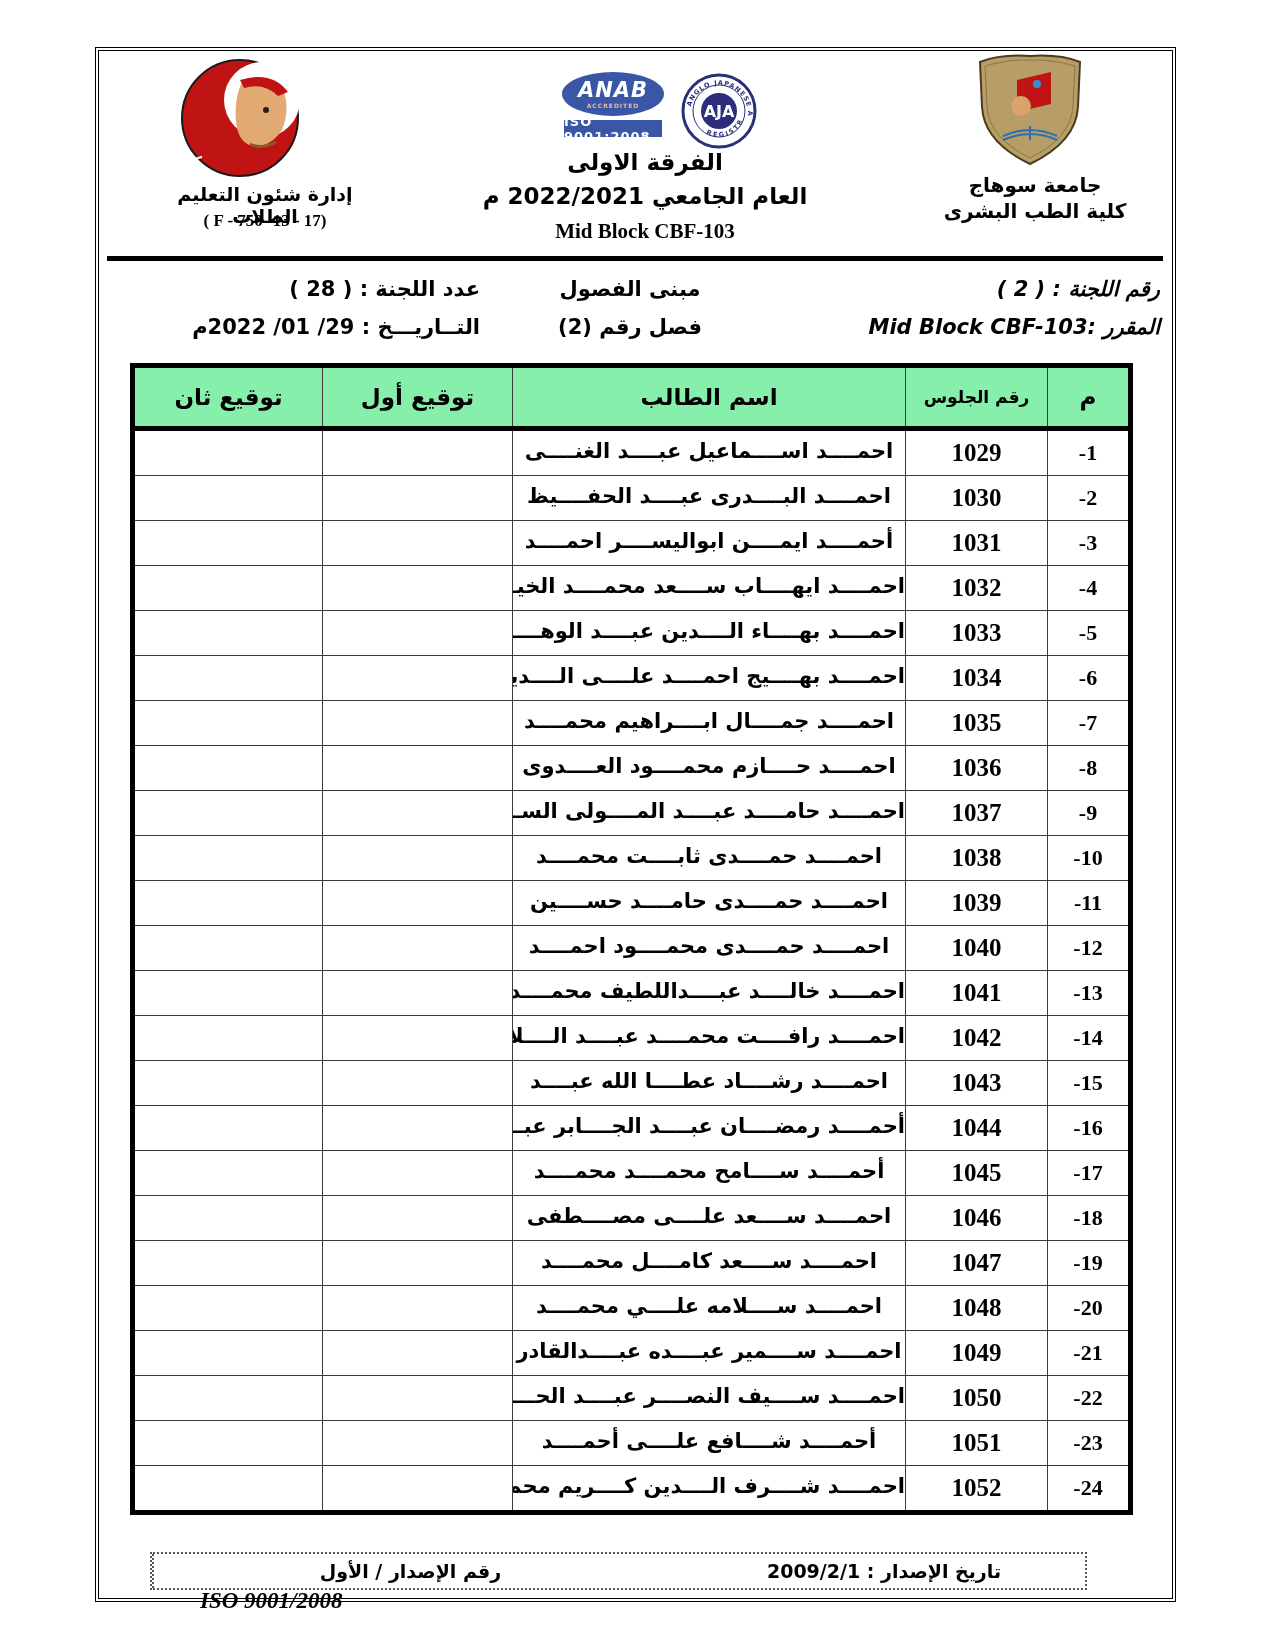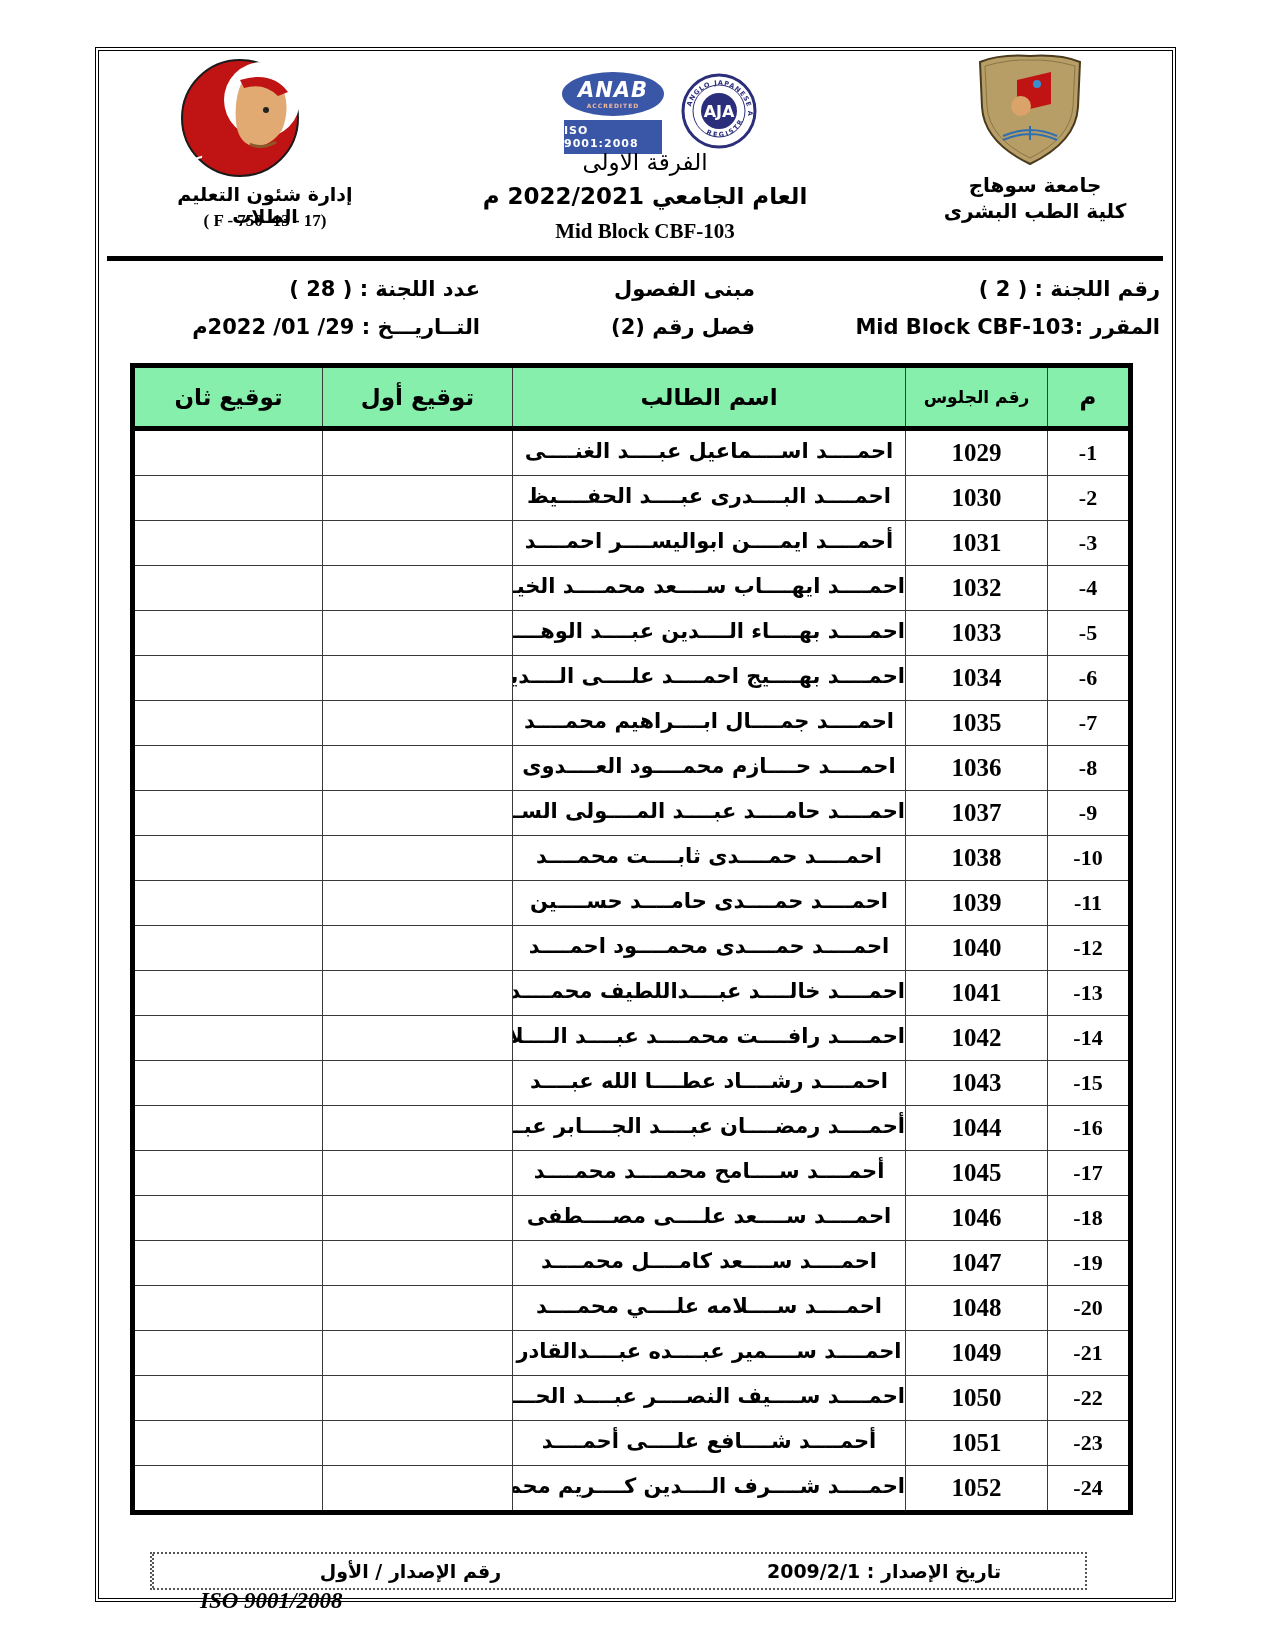--- a/index.html
+++ b/index.html
@@ -11,33 +11,33 @@
   .dept{left:148px;top:183px;width:234px;text-align:center;font-size:19px;font-weight:700;direction:rtl;}
   .formcode{left:148px;top:211px;width:234px;text-align:center;font-size:17px;font-weight:700;
             font-family:"Liberation Serif",serif;direction:ltr;}
   
   .center-logos{left:562px;top:72px;display:flex;align-items:flex-start;gap:16px;justify-content:flex-end;}
   .anab{width:102px;display:flex;flex-direction:column;align-items:center;}
   .anab-ell{width:102px;height:44px;background:#3a57a7;border-radius:50%;display:flex;flex-direction:column;
             align-items:center;justify-content:center;line-height:1;}
   .anab-word{color:#fff;font-weight:700;font-style:italic;font-size:21px;letter-spacing:1px;}
   .anab-sub{color:#f0b9a0;font-size:6px;font-weight:700;letter-spacing:1px;margin-top:2px;}
-  .anab-iso{margin-top:4px;width:98px;height:34px;background:#3a57a7;color:#fff;font-weight:700;
-            font-size:11px;display:flex;align-items:center;justify-content:center;letter-spacing:1px;}
-  .grade{left:470px;top:149px;width:350px;text-align:center;font-size:23px;font-weight:400;direction:rtl;}
+  .anab-iso{margin-top:4px;width:98px;height:17px;background:#3a57a7;color:#fff;font-weight:700;
+            font-size:13px;display:flex;align-items:center;justify-content:center;letter-spacing:1px;}
+  .grade{left:470px;top:149px;width:350px;text-align:center;font-size:23px;font-weight:700;direction:rtl;}
   .year{left:470px;top:183px;width:350px;text-align:center;font-size:23px;font-weight:700;direction:rtl;}
   .block{left:470px;top:219px;width:350px;text-align:center;font-size:21px;font-weight:700;
          font-family:"Liberation Serif",serif;direction:ltr;}
   
   .uni{left:930px;top:170px;width:210px;text-align:center;font-size:20px;font-weight:700;direction:rtl;line-height:26px;}
   
   .hdr-rule{left:107px;top:256px;width:1056px;height:5px;background:#000;}
   .info{font-size:21px;font-weight:700;line-height:38px;direction:rtl;}
-  .info-right{left:690px;top:270px;width:470px;text-align:right;}
-  .info-center{left:505px;top:270px;width:250px;text-align:right;}
+  .info-right{left:690px;top:270px;width:470px;text-align:right;font-style:italic;}
+  .info-center{left:505px;top:270px;width:250px;text-align:center;}
   .info-left{left:135px;top:270px;width:345px;text-align:right;}
   
   table.roster{left:130px;top:363px;width:998px;border-collapse:collapse;table-layout:fixed;
                border:5px solid #000;direction:rtl;}
   table.roster th{background:#86efac;border:1px solid #3a3a3a;border-bottom:5px solid #000;
                   font-weight:700;height:58px;padding:0;vertical-align:middle;}
   table.roster td{border:1px solid #3a3a3a;height:44px;padding:0;vertical-align:top;overflow:hidden;}
   .th-big{font-size:23px;}
   .th-seat{font-size:17px;line-height:19px;}
   .c-no{text-align:center;font-family:"Liberation Serif",serif;font-weight:700;font-size:22px;line-height:44px;}

